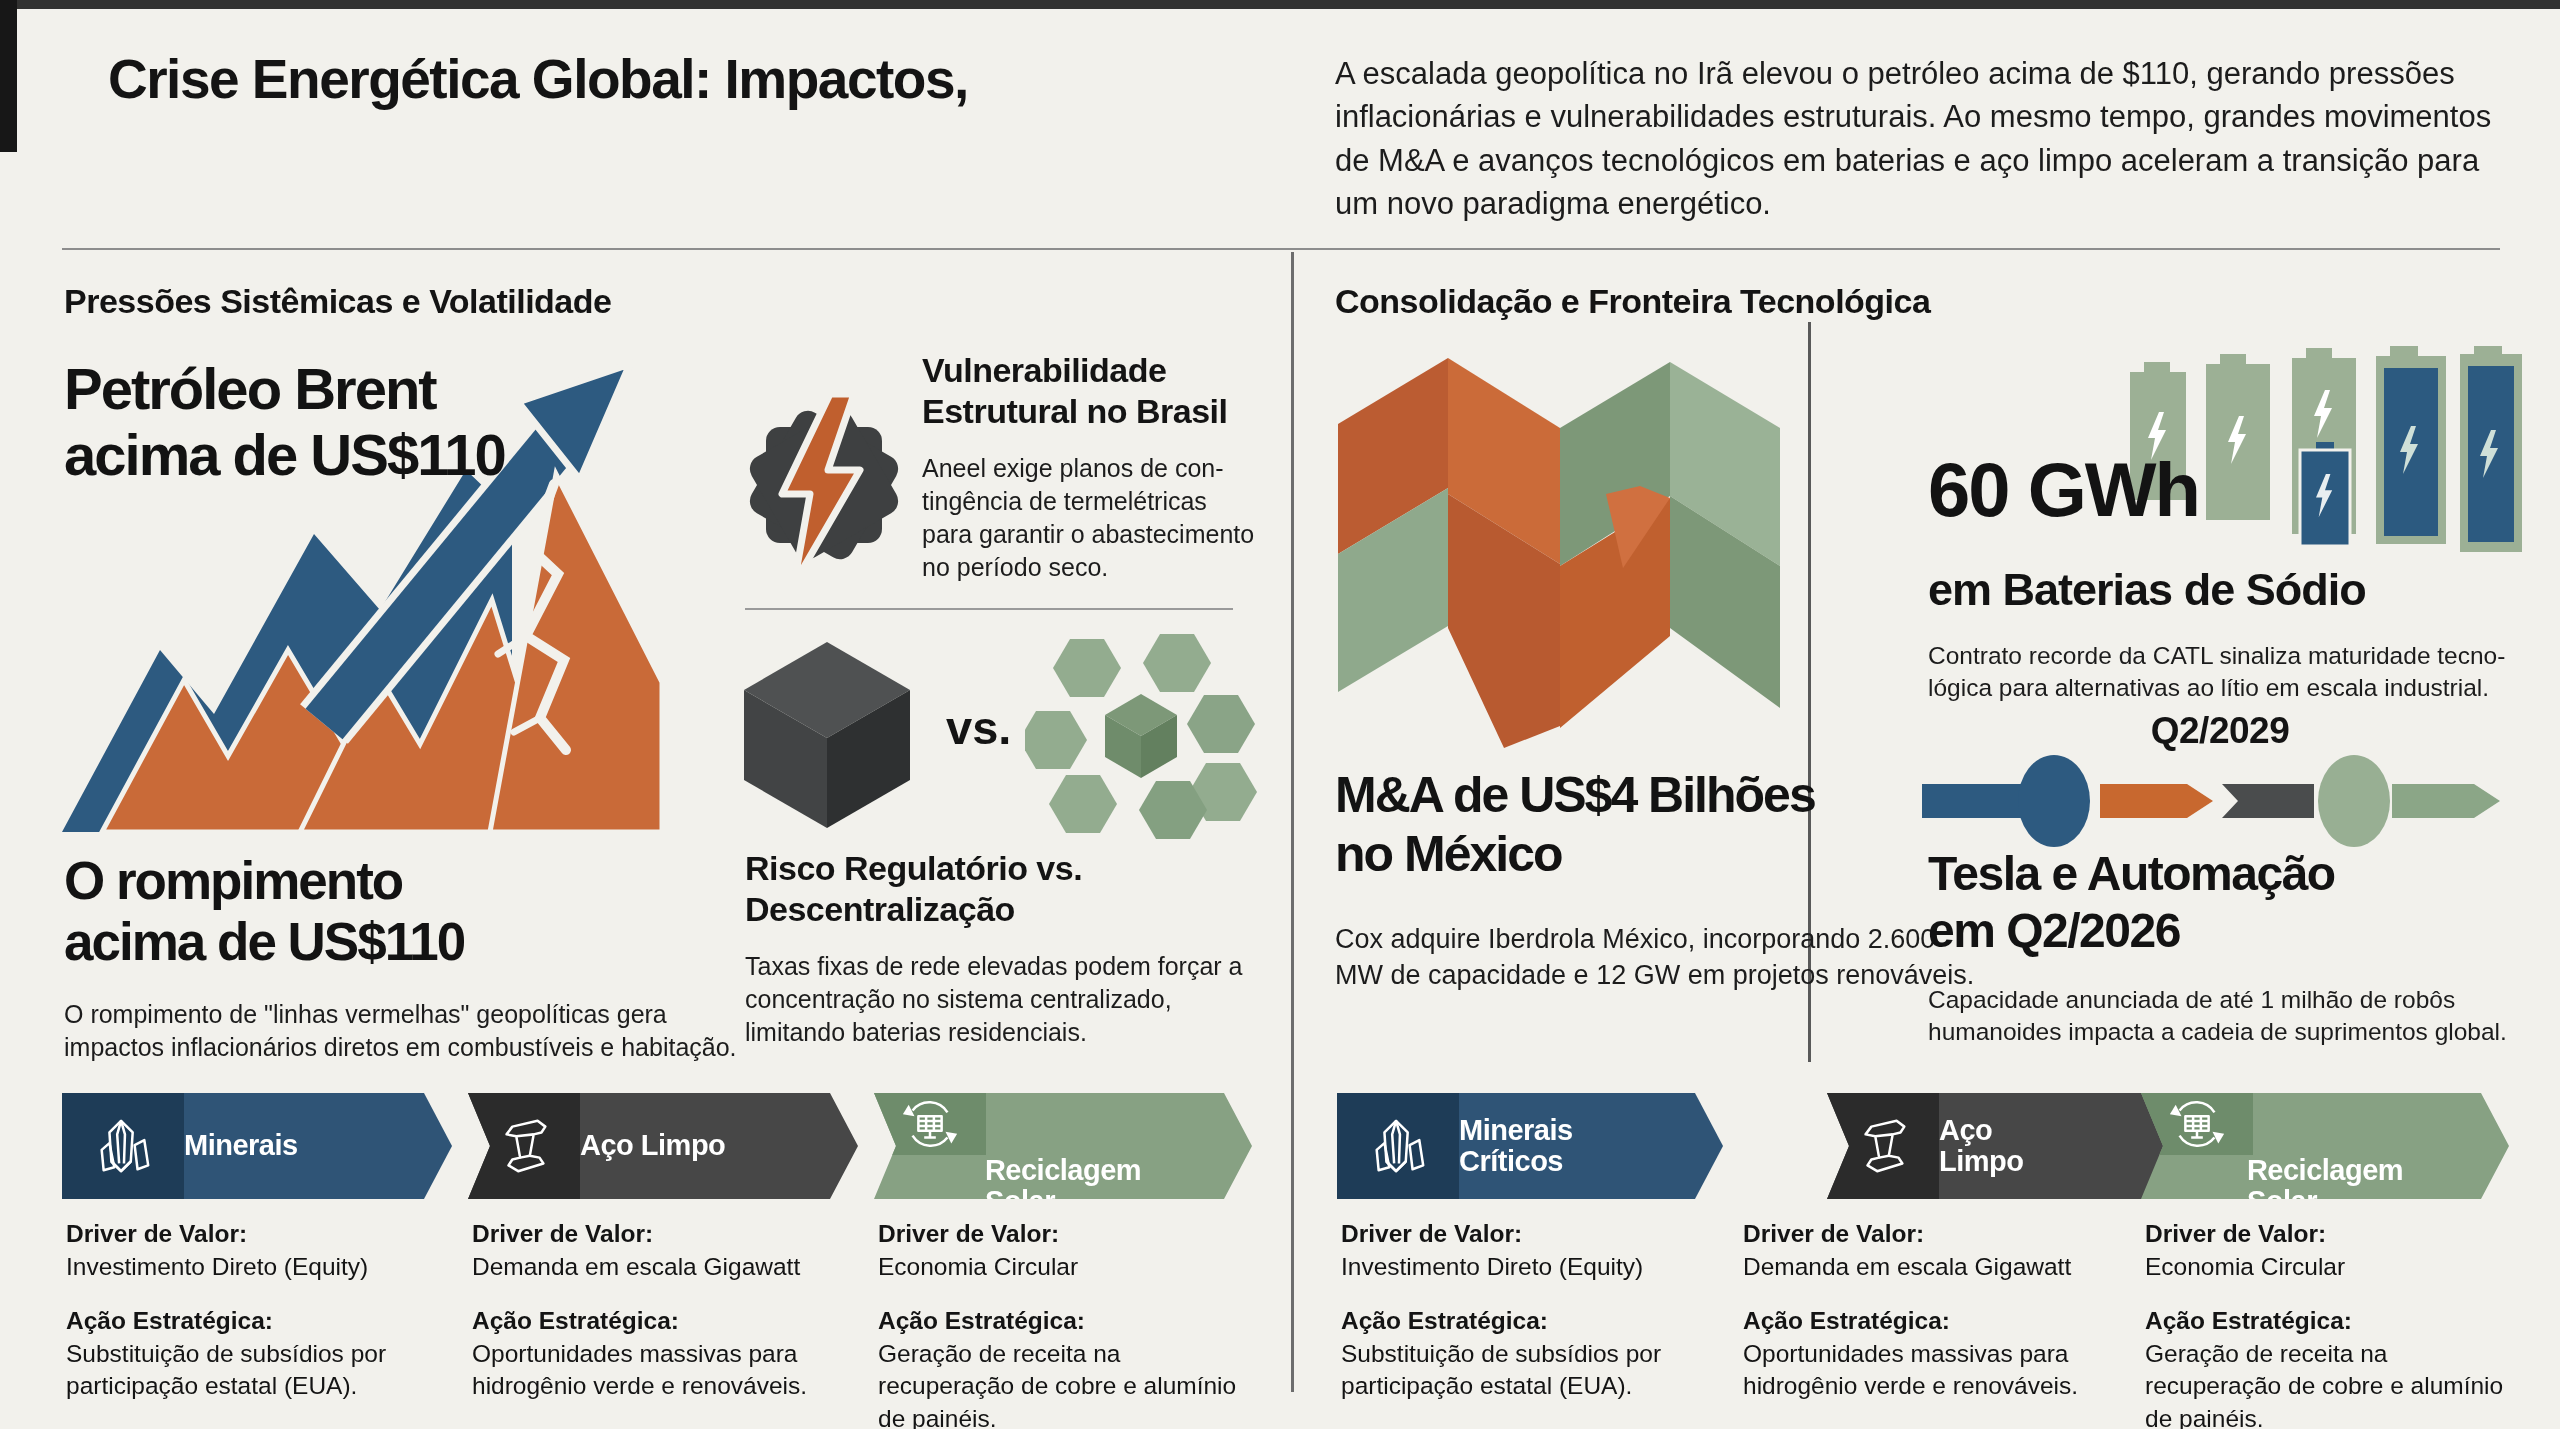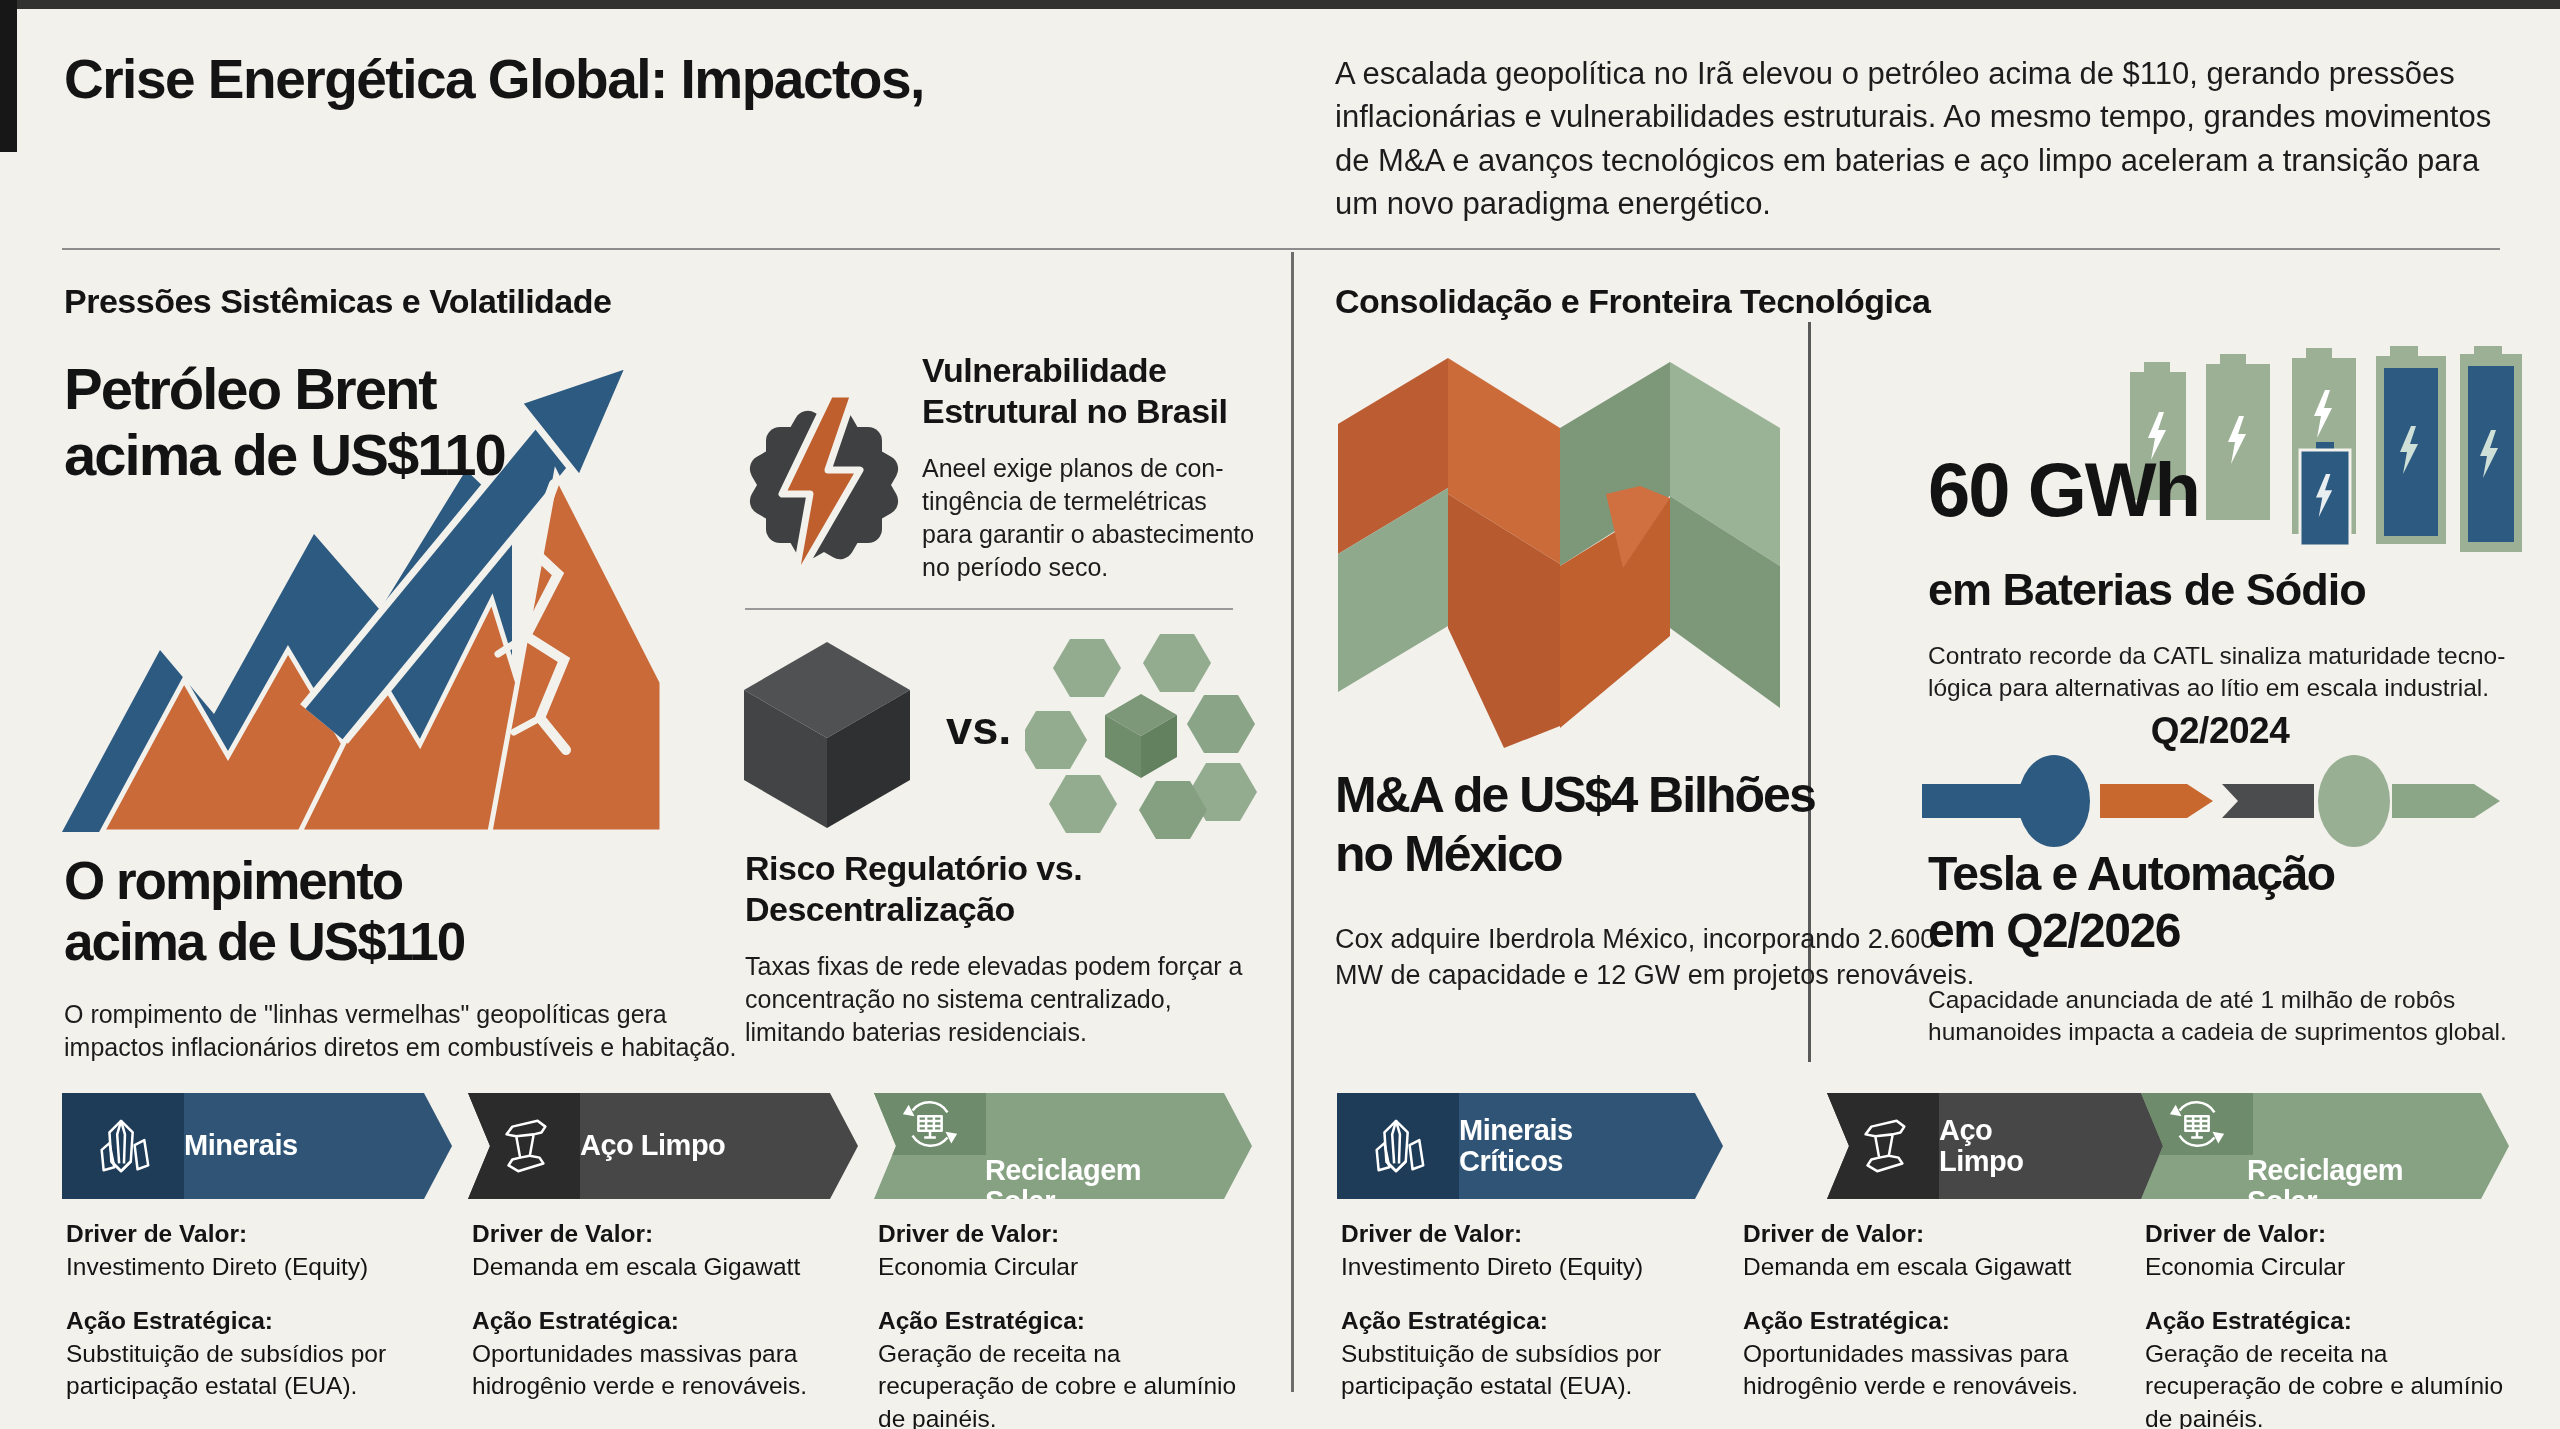--- a/index.html
+++ b/index.html
@@ -6,21 +6,21 @@
   body{
     width:2560px;height:1429px;position:relative;overflow:hidden;
     background:#f2f1ec;color:#141414;
     font-family:"Liberation Sans", sans-serif;
     -webkit-font-smoothing:antialiased;
   }
   .abs{position:absolute;}
   .h{font-weight:700;color:#131313;letter-spacing:-1px;}
   .body-txt{color:#1c1c1c;}
   
-  .title{font-size:55px;line-height:1.16;letter-spacing:-1.5px;font-weight:700;}
+  .title{font-size:55px;line-height:1.16;letter-spacing:-1.5px;font-weight:700;margin-left:44px;}
   .intro{font-size:31px;line-height:1.4;width:1180px;}
   .section-head{font-size:34px;font-weight:700;letter-spacing:-0.5px;}
   .divider-h{background:#8d8d8d;height:2px;}
   .divider-v{background:#6d6d6d;width:3px;}
   
   .brent-head{font-size:58px;line-height:1.14;letter-spacing:-2px;}
   .rupture-head{font-size:53px;line-height:1.16;letter-spacing:-2px;}
   .mna-head{font-size:50px;line-height:1.18;letter-spacing:-2px;}
   .tesla-head{font-size:48px;line-height:1.18;letter-spacing:-1.5px;}
   .gwh{font-size:76px;letter-spacing:-2px;font-weight:700;line-height:1;}
@@ -173,21 +173,21 @@
     <rect x="332" y="8" width="62" height="198" fill="#9cb095"></rect>
     <rect x="340" y="20" width="46" height="176" fill="#2c5a80"></rect>
     <use href="#bolt" x="352" y="84" fill="#cfe0d8"></use>
   </g>
 </svg>
 
 <div class="abs h gwh" style="left:1928px;top:452px;">60 GWh</div>
 <div class="abs h gwh-sub" style="left:1928px;top:566px;">em Baterias de Sódio</div>
 <div class="abs body-txt" style="left:1928px;top:640px;width:590px;font-size:24.5px;line-height:1.32;">Contrato recorde da CATL sinaliza maturidade tecno­lógica para alternativas ao lítio em escala industrial.</div>
 
-<div class="abs q-label" style="left:2090px;top:710px;width:260px;">Q2/2024</div>
+<div class="abs q-label" style="left:2090px;top:710px;width:260px;">Q2/2029</div>
 <svg class="abs" style="left:1922px;top:748px;" width="585" height="105" viewBox="0 0 585 105">
   <rect x="0" y="36" width="100" height="34" fill="#2d5a80"></rect>
   <ellipse cx="132" cy="53" rx="36" ry="46" fill="#2d5a80"></ellipse>
   <polygon points="178,36 265,36 291,53 265,70 178,70" fill="#c8682f"></polygon>
   <path d="M300,36 L392,36 L392,70 L300,70 L316,53 Z" fill="#4a4c4d"></path>
   <ellipse cx="432" cy="53" rx="36" ry="46" fill="#98af93"></ellipse>
   <polygon points="470,36 552,36 578,53 552,70 470,70" fill="#8ba687"></polygon>
 </svg>
 
 <div class="abs h tesla-head" style="left:1928px;top:846px;">

